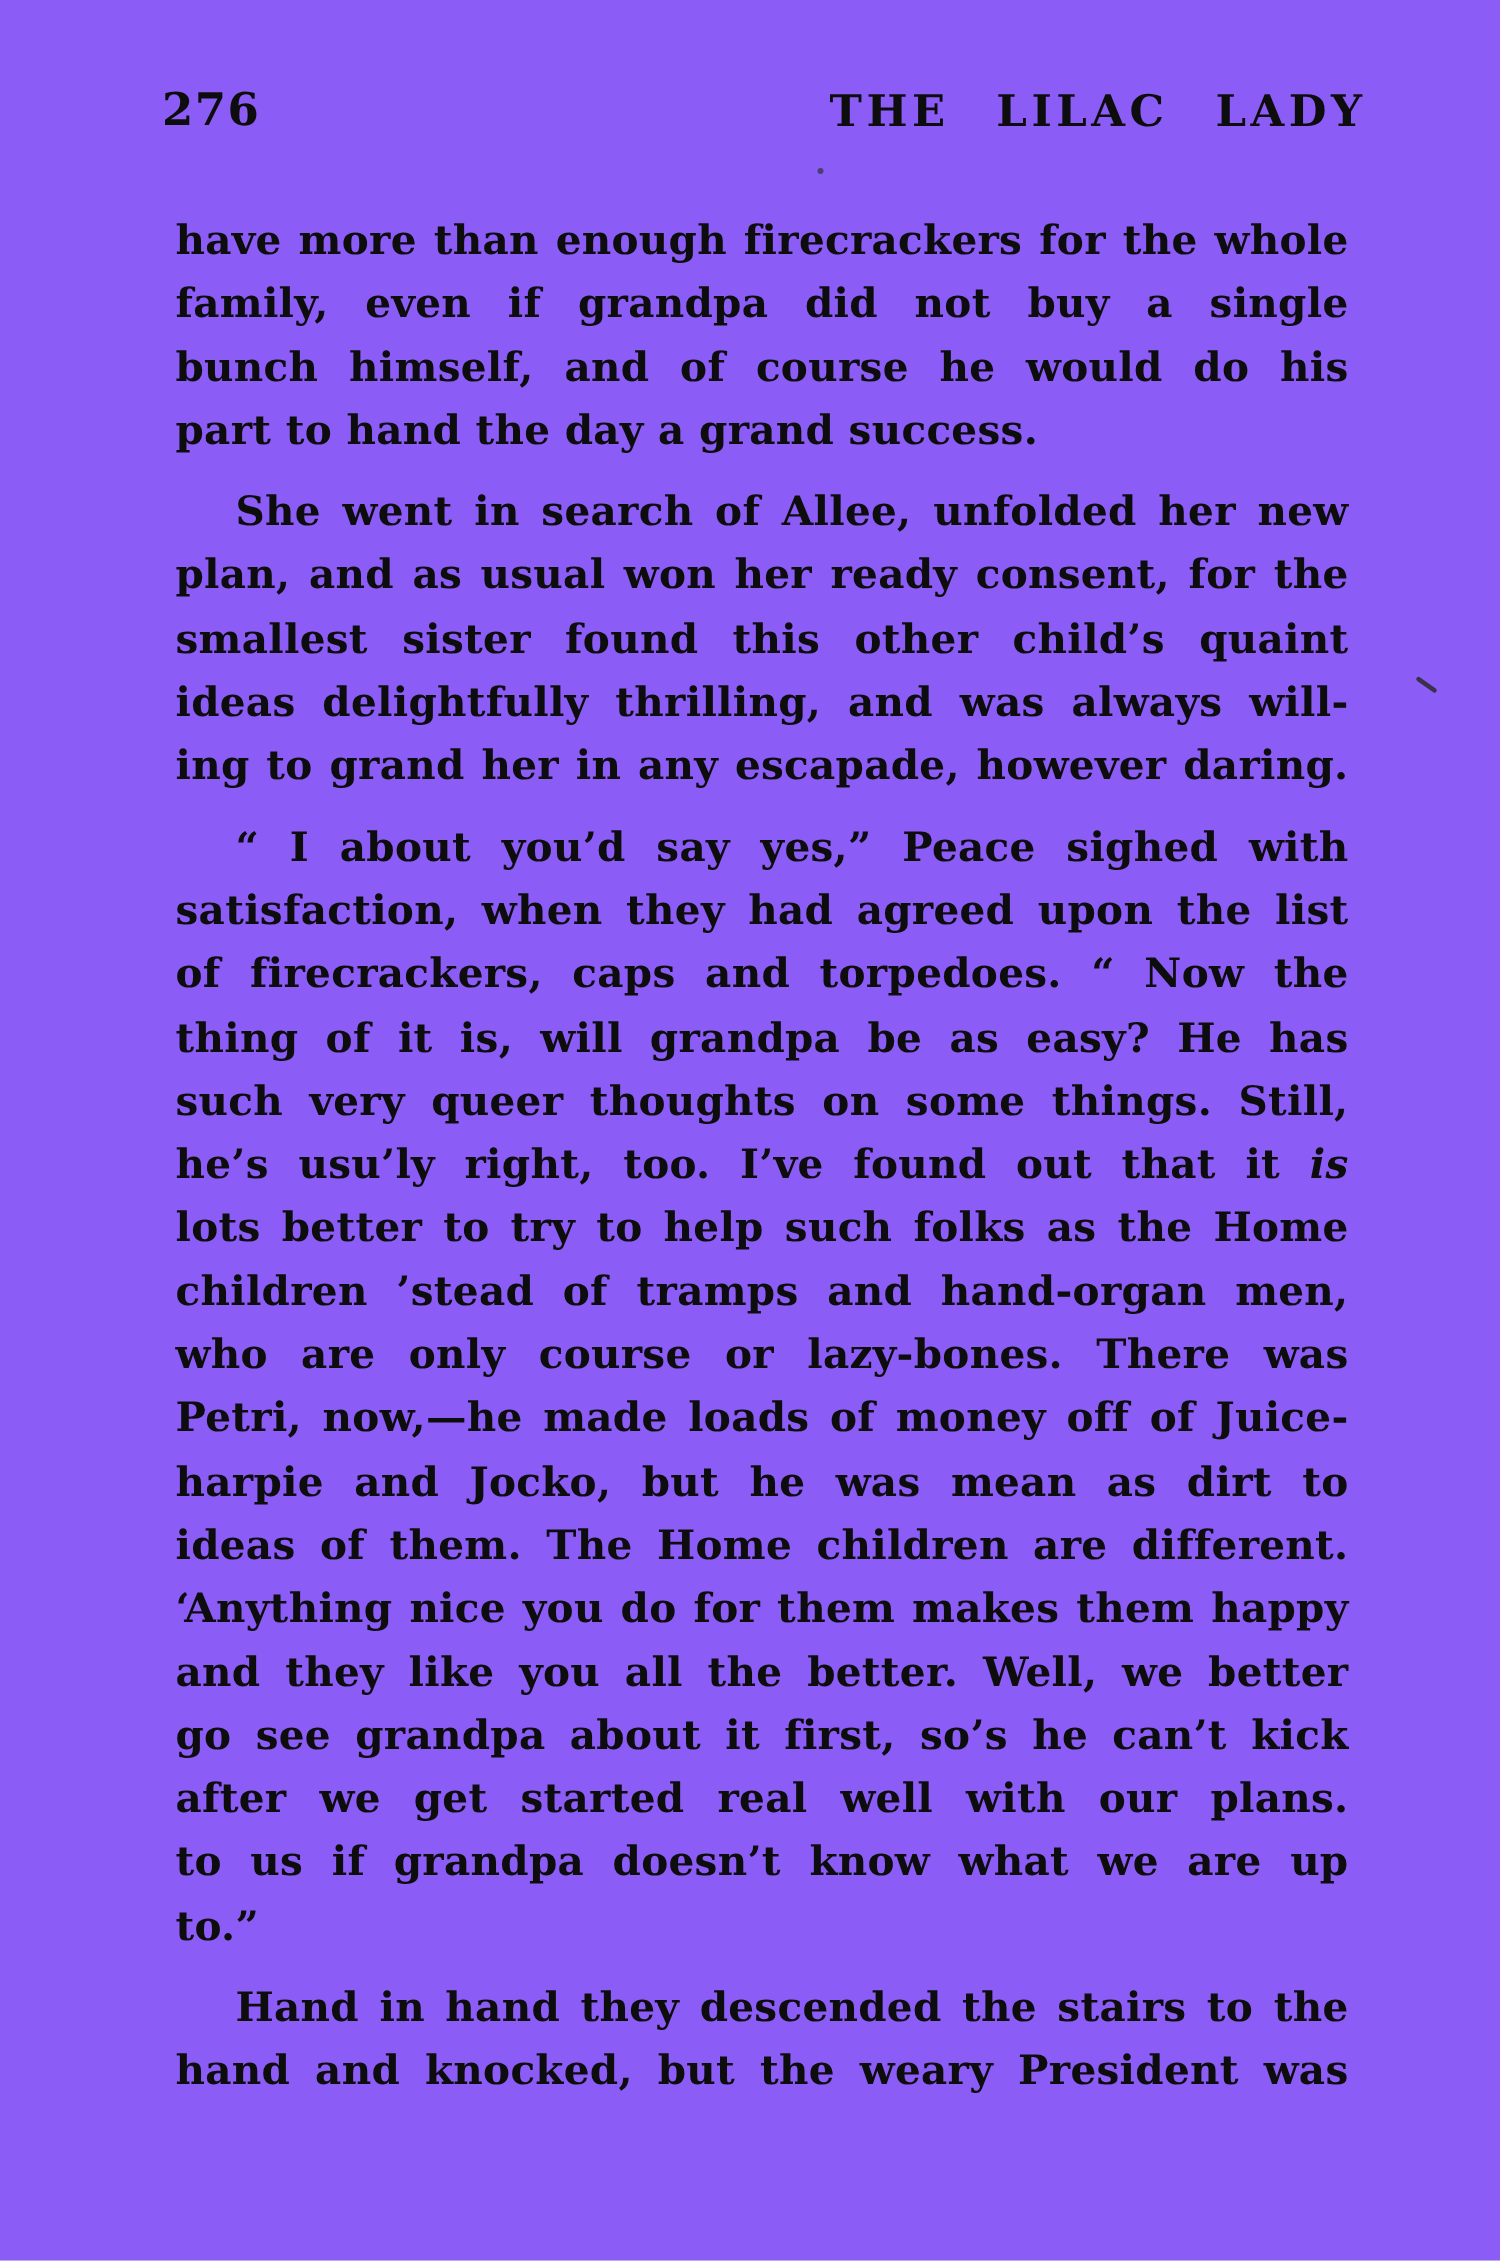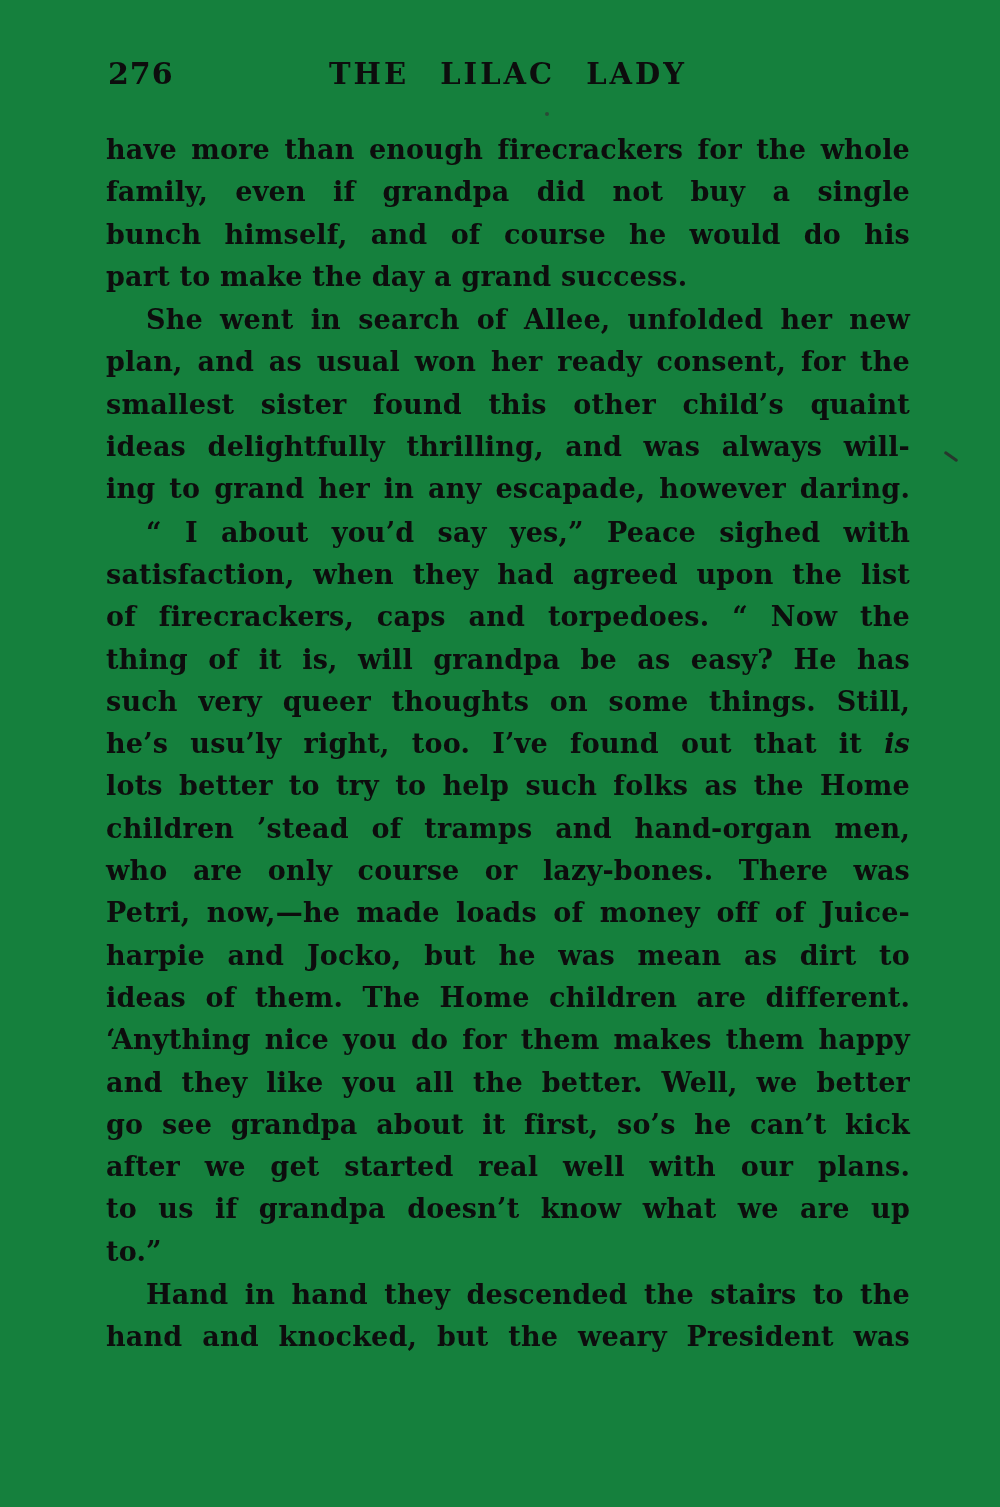--- a/index.html
+++ b/index.html
@@ -5,56 +5,56 @@
   html, body {
     margin: 0;
     padding: 0;
     background: #e8e8e8;
   }
   .page {
     position: relative;
     width: 1000px;
     height: 1507px;
     margin: 0 auto;
-    background: #15803d;
+    background: #8b5cf6;
     color: #0d0d0d;
     font-family: "DejaVu Serif", "Liberation Serif", serif;
     font-weight: 700;
     overflow: hidden;
   }
   .page-number {
     position: absolute;
     left: 108px;
     top: 56px;
     font-size: 30px;
     line-height: 36px;
     letter-spacing: 1px;
   }
   .running-title {
     position: absolute;
     left: 105px;
     top: 56px;
     width: 806px;
-    text-align: center;
+    text-align: right;
     font-size: 29px;
     line-height: 36px;
     letter-spacing: 3px;
     word-spacing: 18px;
     white-space: nowrap;
   }
   .body-text {
     position: absolute;
     left: 105px;
     top: 128px;
     width: 806px;
     font-size: 27px;
     letter-spacing: 0.2px;
   }
   .paragraph {
-    margin: 1px;
+    margin: 12px;
   }
   .line {
     height: 42.3px;
     line-height: 42.3px;
     text-align: justify;
     text-align-last: justify;
     overflow: visible;
   }
   .line.indent {
     text-indent: 40px;
@@ -91,21 +91,21 @@
 
 <div class="page">
   <div class="page-number">276</div>
   <div class="running-title">THE LILAC LADY</div>
 
   <div class="body-text">
       <div class="paragraph">
         <div class="line">have more than enough firecrackers for the whole</div>
         <div class="line">family, even if grandpa did not buy a single</div>
         <div class="line">bunch himself, and of course he would do his</div>
-        <div class="line lastline">part to make the day a grand success.</div>
+        <div class="line lastline">part to hand the day a grand success.</div>
       </div>
       <div class="paragraph">
         <div class="line indent">She went in search of Allee, unfolded her new</div>
         <div class="line">plan, and as usual won her ready consent, for the</div>
         <div class="line">smallest sister found this other child’s quaint</div>
         <div class="line">ideas delightfully thrilling, and was always will-</div>
         <div class="line">ing to grand her in any escapade, however daring.</div>
       </div>
       <div class="paragraph">
         <div class="line indent">“ I about you’d say yes,” Peace sighed with</div>

